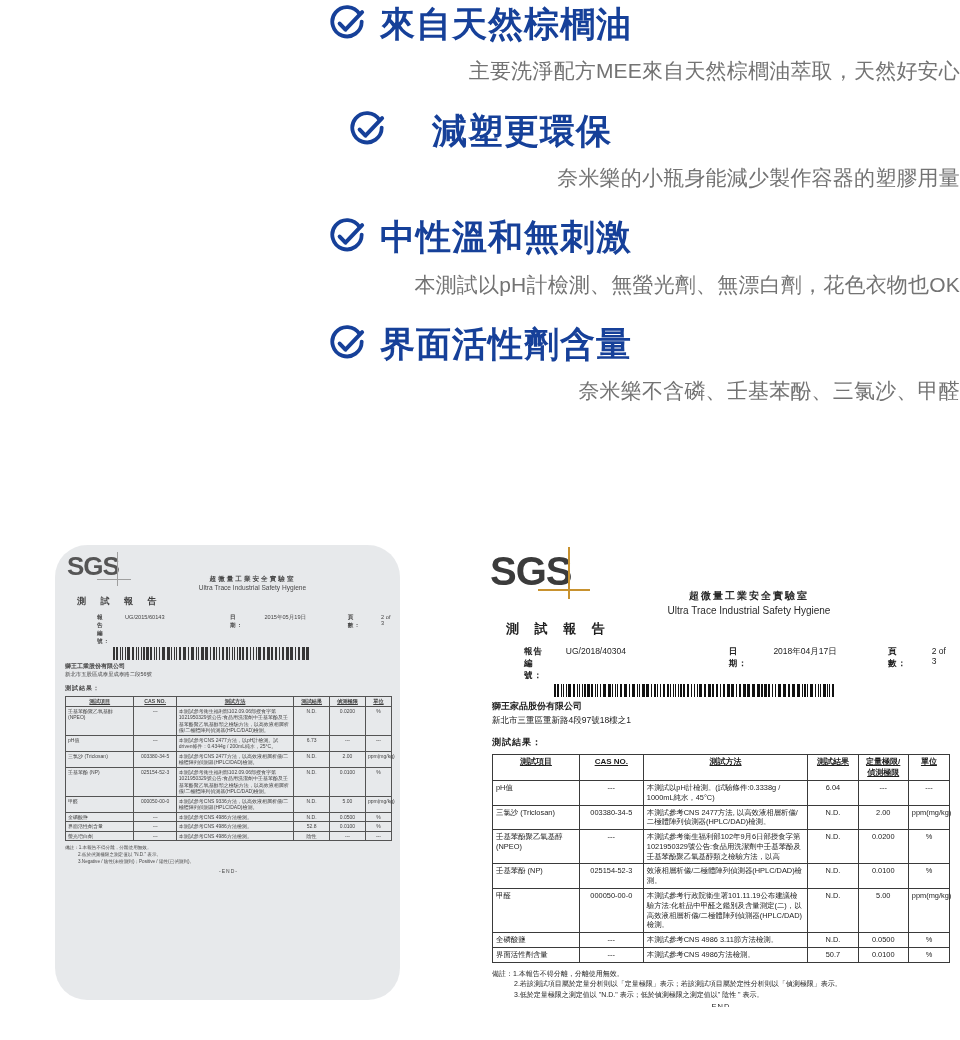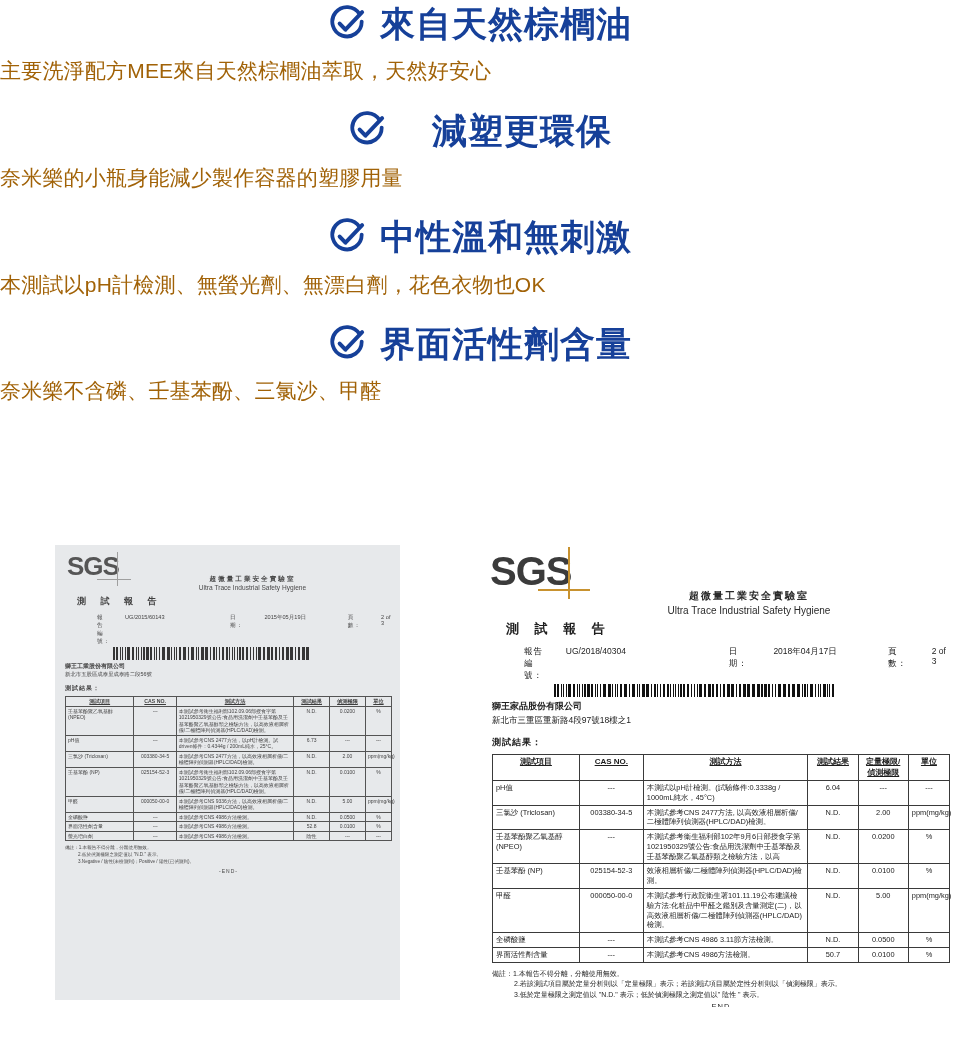--- a/index.html
+++ b/index.html
@@ -27,42 +27,43 @@
     font-weight:bold;
     font-size:35px;
     letter-spacing:1px;
     line-height:1.12;
   }
   .feat-head.gap-wide { gap:46px; }
 
   .check-icon { width:38px; height:38px; flex:none; display:block; }
 
   .feat-sub {
-    text-align:left;
+    text-align:right;
     font-size:21px;
-    color:#a16207;
+    color:#737373;
     line-height:1.5;
     letter-spacing:.2px;
   }
 
   .sp-a { height:24px; }
   .sp-c { height:12px; }
 
   
   .reports {
     position:absolute;
     left:0; top:545px;
     width:960px; height:495px;
     display:flex;
     gap:0;
   }
   .report {
     position:relative;
     background:#ffffff;
     overflow:hidden;
+    border-radius:32px;
   }
   .report.left {
     width:345px; height:455px;
     margin-left:55px;
     background:#f7f9fc;
     filter:blur(.28px) contrast(.82) brightness(1.02);
     opacity:.93;
   }
   .report.right {
     width:480px; height:462px;
@@ -80,21 +81,21 @@
     line-height:.9;
     display:block;
   }
   .sgs-cross-v, .sgs-cross-h { position:absolute; background:#c8922f; }
 
   .rpt-lab-cn { text-align:center; font-weight:bold; letter-spacing:2px; color:#2a2a2a; }
   .rpt-lab-en { text-align:center; color:#2a2a2a; }
   .rpt-title { font-weight:bold; letter-spacing:6px; color:#1f1f1f; }
 
   .meta-row { display:flex; align-items:baseline; }
-  .meta-lbl { font-weight:normal; letter-spacing:1px; color:#222;padding-left:32px; }
+  .meta-lbl { font-weight:bold; letter-spacing:1px; color:#222;padding-left:32px; }
   .meta-val { color:#222;padding-left:16px; }
 
   .barcode { display:flex; align-items:flex-end; height:13px; }
   .barcode i { display:block; background:#111; height:100%; }
 
   .company, .address { color:#222; }
   .company { font-weight:bold; }
 
   .results-lbl { font-weight:bold; letter-spacing:1px; color:#222; }
 

